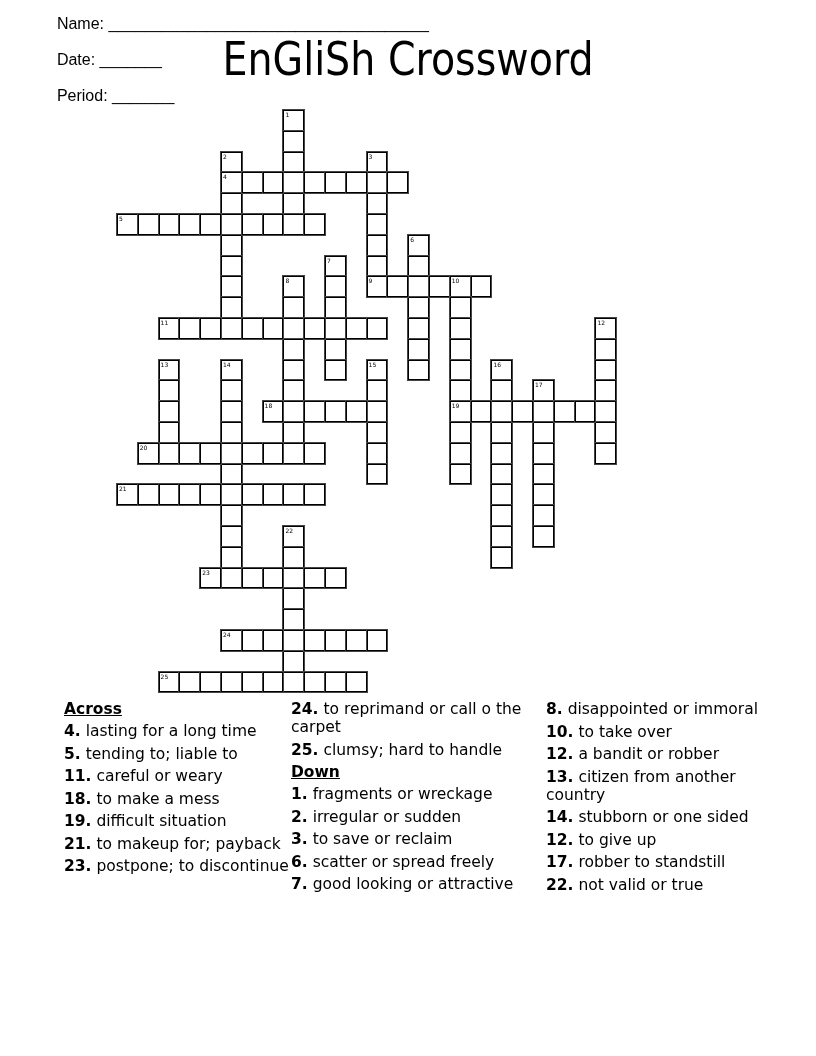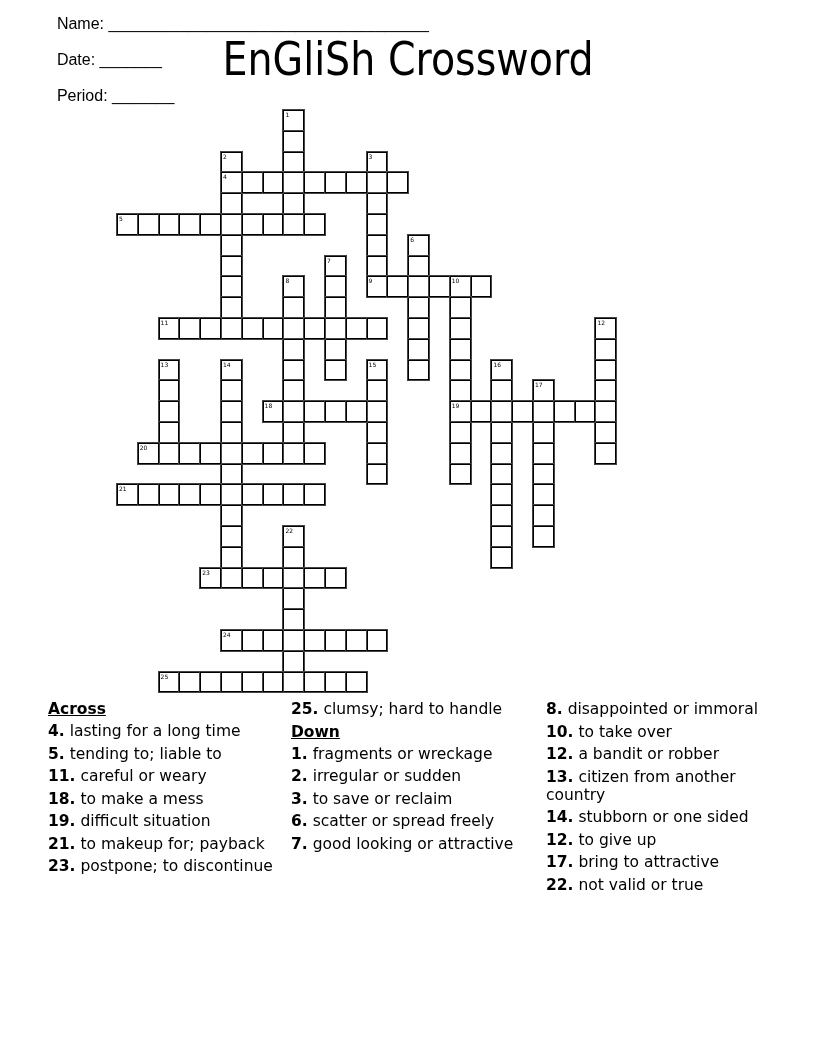--- a/index.html
+++ b/index.html
@@ -4,21 +4,21 @@
 <style>
   html, body { margin: 0; padding: 0; background: #ffffff; }
   body { width: 816px; height: 1056px; position: relative; overflow: hidden; color: #000; }
   .header-line { position: absolute; top: -3px; left: 48px; font-family: "Liberation Sans", sans-serif; font-size: 16px; white-space: pre; }
   .header-line span { display: inline-block; }
   .title { position: absolute; top: 32px; left: 0; width: 816px; text-align: center; font-family: "DejaVu Sans", sans-serif; font-size: 46px; letter-spacing: 0px; transform: scaleX(0.86); transform-origin: center; }
   .grid { position: absolute; left: 117px; top: 110px; width: 520px; height: 585px; }
   .cell { position: absolute; width: 20.8px; height: 20.8px; box-sizing: border-box; border: 1px solid #000; background: #fff; outline: 0.3px solid #444; }
   .cell-num { position: absolute; left: 1px; top: 0px; font-family: "DejaVu Sans", sans-serif; font-size: 6px; line-height: 7px; }
   .clues { position: absolute; top: 700px; font-family: "DejaVu Sans", sans-serif; font-size: 15.5px; line-height: 18px; }
-  .col1 { left: 48px; width: 235px; }
+  .col1 { left: 64px; width: 235px; }
   .col2 { left: 291px; width: 235px; }
   .col3 { left: 546px; width: 240px; }
   .clue { margin-bottom: 4.5px; }
   .clue b { font-weight: bold; }
   .section-head { text-decoration: underline; font-weight: bold; margin-bottom: 4px; }
 </style>
 </head>
 <body>
 
 <div class="header-line">
@@ -267,31 +267,32 @@
   <div class="clue"><b>4.</b> <span>lasting for a long time</span></div>
   <div class="clue"><b>5.</b> <span>tending to; liable to</span></div>
   <div class="clue"><b>11.</b> <span>careful or weary</span></div>
   <div class="clue"><b>18.</b> <span>to make a mess</span></div>
   <div class="clue"><b>19.</b> <span>difficult situation</span></div>
   <div class="clue"><b>21.</b> <span>to makeup for; payback</span></div>
   <div class="clue"><b>23.</b> <span>postpone; to discontinue</span></div>
 </div>
 
 <div class="clues col2">
+  <div class="clue"><b>24.</b> <span>to reprimand or call o the carpet</span></div>
   <div class="clue"><b>25.</b> <span>clumsy; hard to handle</span></div>
   <div class="section-head">Down</div>
   <div class="clue"><b>1.</b> <span>fragments or wreckage</span></div>
   <div class="clue"><b>2.</b> <span>irregular or sudden</span></div>
   <div class="clue"><b>3.</b> <span>to save or reclaim</span></div>
   <div class="clue"><b>6.</b> <span>scatter or spread freely</span></div>
   <div class="clue"><b>7.</b> <span>good looking or attractive</span></div>
 </div>
 
 <div class="clues col3">
   <div class="clue"><b>8.</b> <span>disappointed or immoral</span></div>
   <div class="clue"><b>10.</b> <span>to take over</span></div>
   <div class="clue"><b>12.</b> <span>a bandit or robber</span></div>
   <div class="clue"><b>13.</b> <span>citizen from another country</span></div>
   <div class="clue"><b>14.</b> <span>stubborn or one sided</span></div>
   <div class="clue"><b>12.</b> <span>to give up</span></div>
-  <div class="clue"><b>17.</b> <span>bring to attractive</span></div>
+  <div class="clue"><b>17.</b> <span>robber to standstill</span></div>
   <div class="clue"><b>22.</b> <span>not valid or true</span></div>
 </div>
 
 </body></html>

